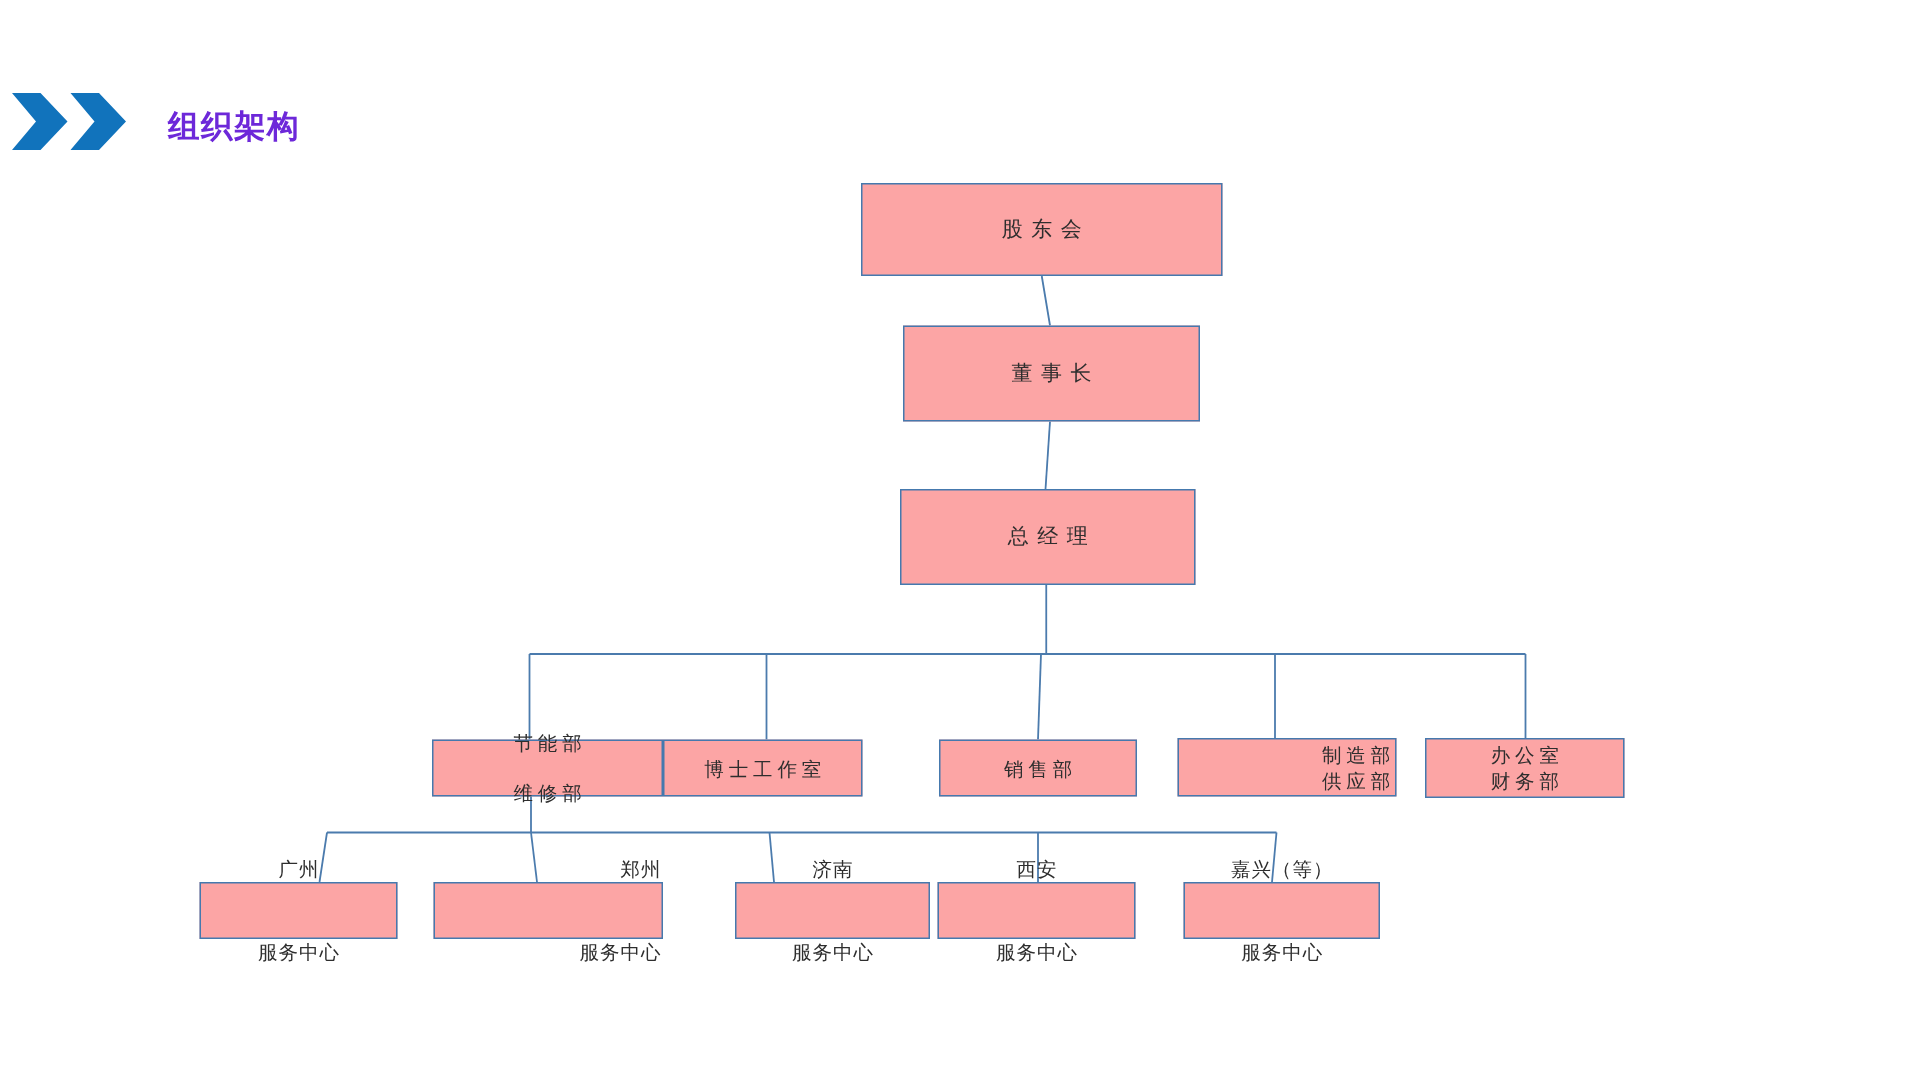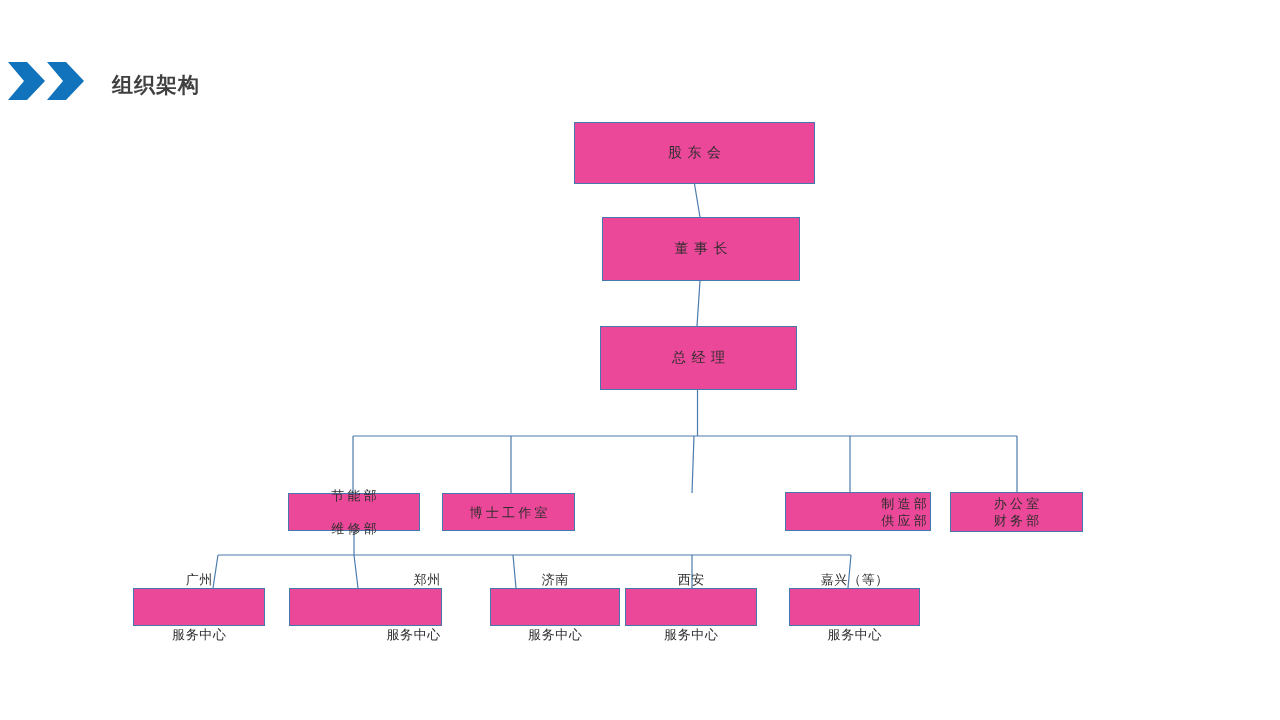--- a/index.html
+++ b/index.html
@@ -21,36 +21,36 @@
     left: 8px;
     top: 62px;
   }
   #slide-title {
     position: absolute;
     left: 112px;
     top: 72px;
     font-size: 21px;
     line-height: 25px;
     font-weight: bold;
-    color: #404040;
+    color: #6d28d9;
     letter-spacing: 1px;
   }
   
   #connectors {
     position: absolute;
     left: 0;
     top: 0;
     pointer-events: none;
   }
   
   .node {
     position: absolute;
     box-sizing: border-box;
     border: 1px solid #4579ae;
-    background: #ec4899;
+    background: #fca5a5;
     display: flex;
     flex-direction: column;
     align-items: center;
     justify-content: center;
     color: #2e2e2e;
     text-align: center;
   }
   .lvl-top {
     font-size: 14px;
     letter-spacing: 0.4em;
@@ -116,29 +116,32 @@
   </div>
 
   <div class="node lvl-top" style="left:602px; top:217px; width:198px; height:64px;">
     <span>董事长</span>
   </div>
 
   <div class="node lvl-top" style="left:600px; top:326px; width:197px; height:64px;">
     <span>总经理</span>
   </div>
 
-  <div class="node lvl-dept" style="left:288px; top:493px; width:132px; height:38px;gap:16px;">
+  <div class="node lvl-dept" style="left:288px; top:493px; width:154px; height:38px;gap:16px;">
     <span>节能部</span>
     <span>维修部</span>
   </div>
 
   <div class="node lvl-dept" style="left:442px; top:493px; width:133px; height:38px;">
     <span>博士工作室</span>
   </div>
 
+  <div class="node lvl-dept" style="left:626px; top:493px; width:132px; height:38px;">
+    <span>销售部</span>
+  </div>
 
   <div class="node lvl-dept" style="left:785px; top:492px; width:146px; height:39px;align-items:flex-end;">
     <span>制造部</span>
     <span>供应部</span>
   </div>
 
   <div class="node lvl-dept" style="left:950px; top:492px; width:133px; height:40px;">
     <span>办公室</span>
     <span>财务部</span>
   </div>

